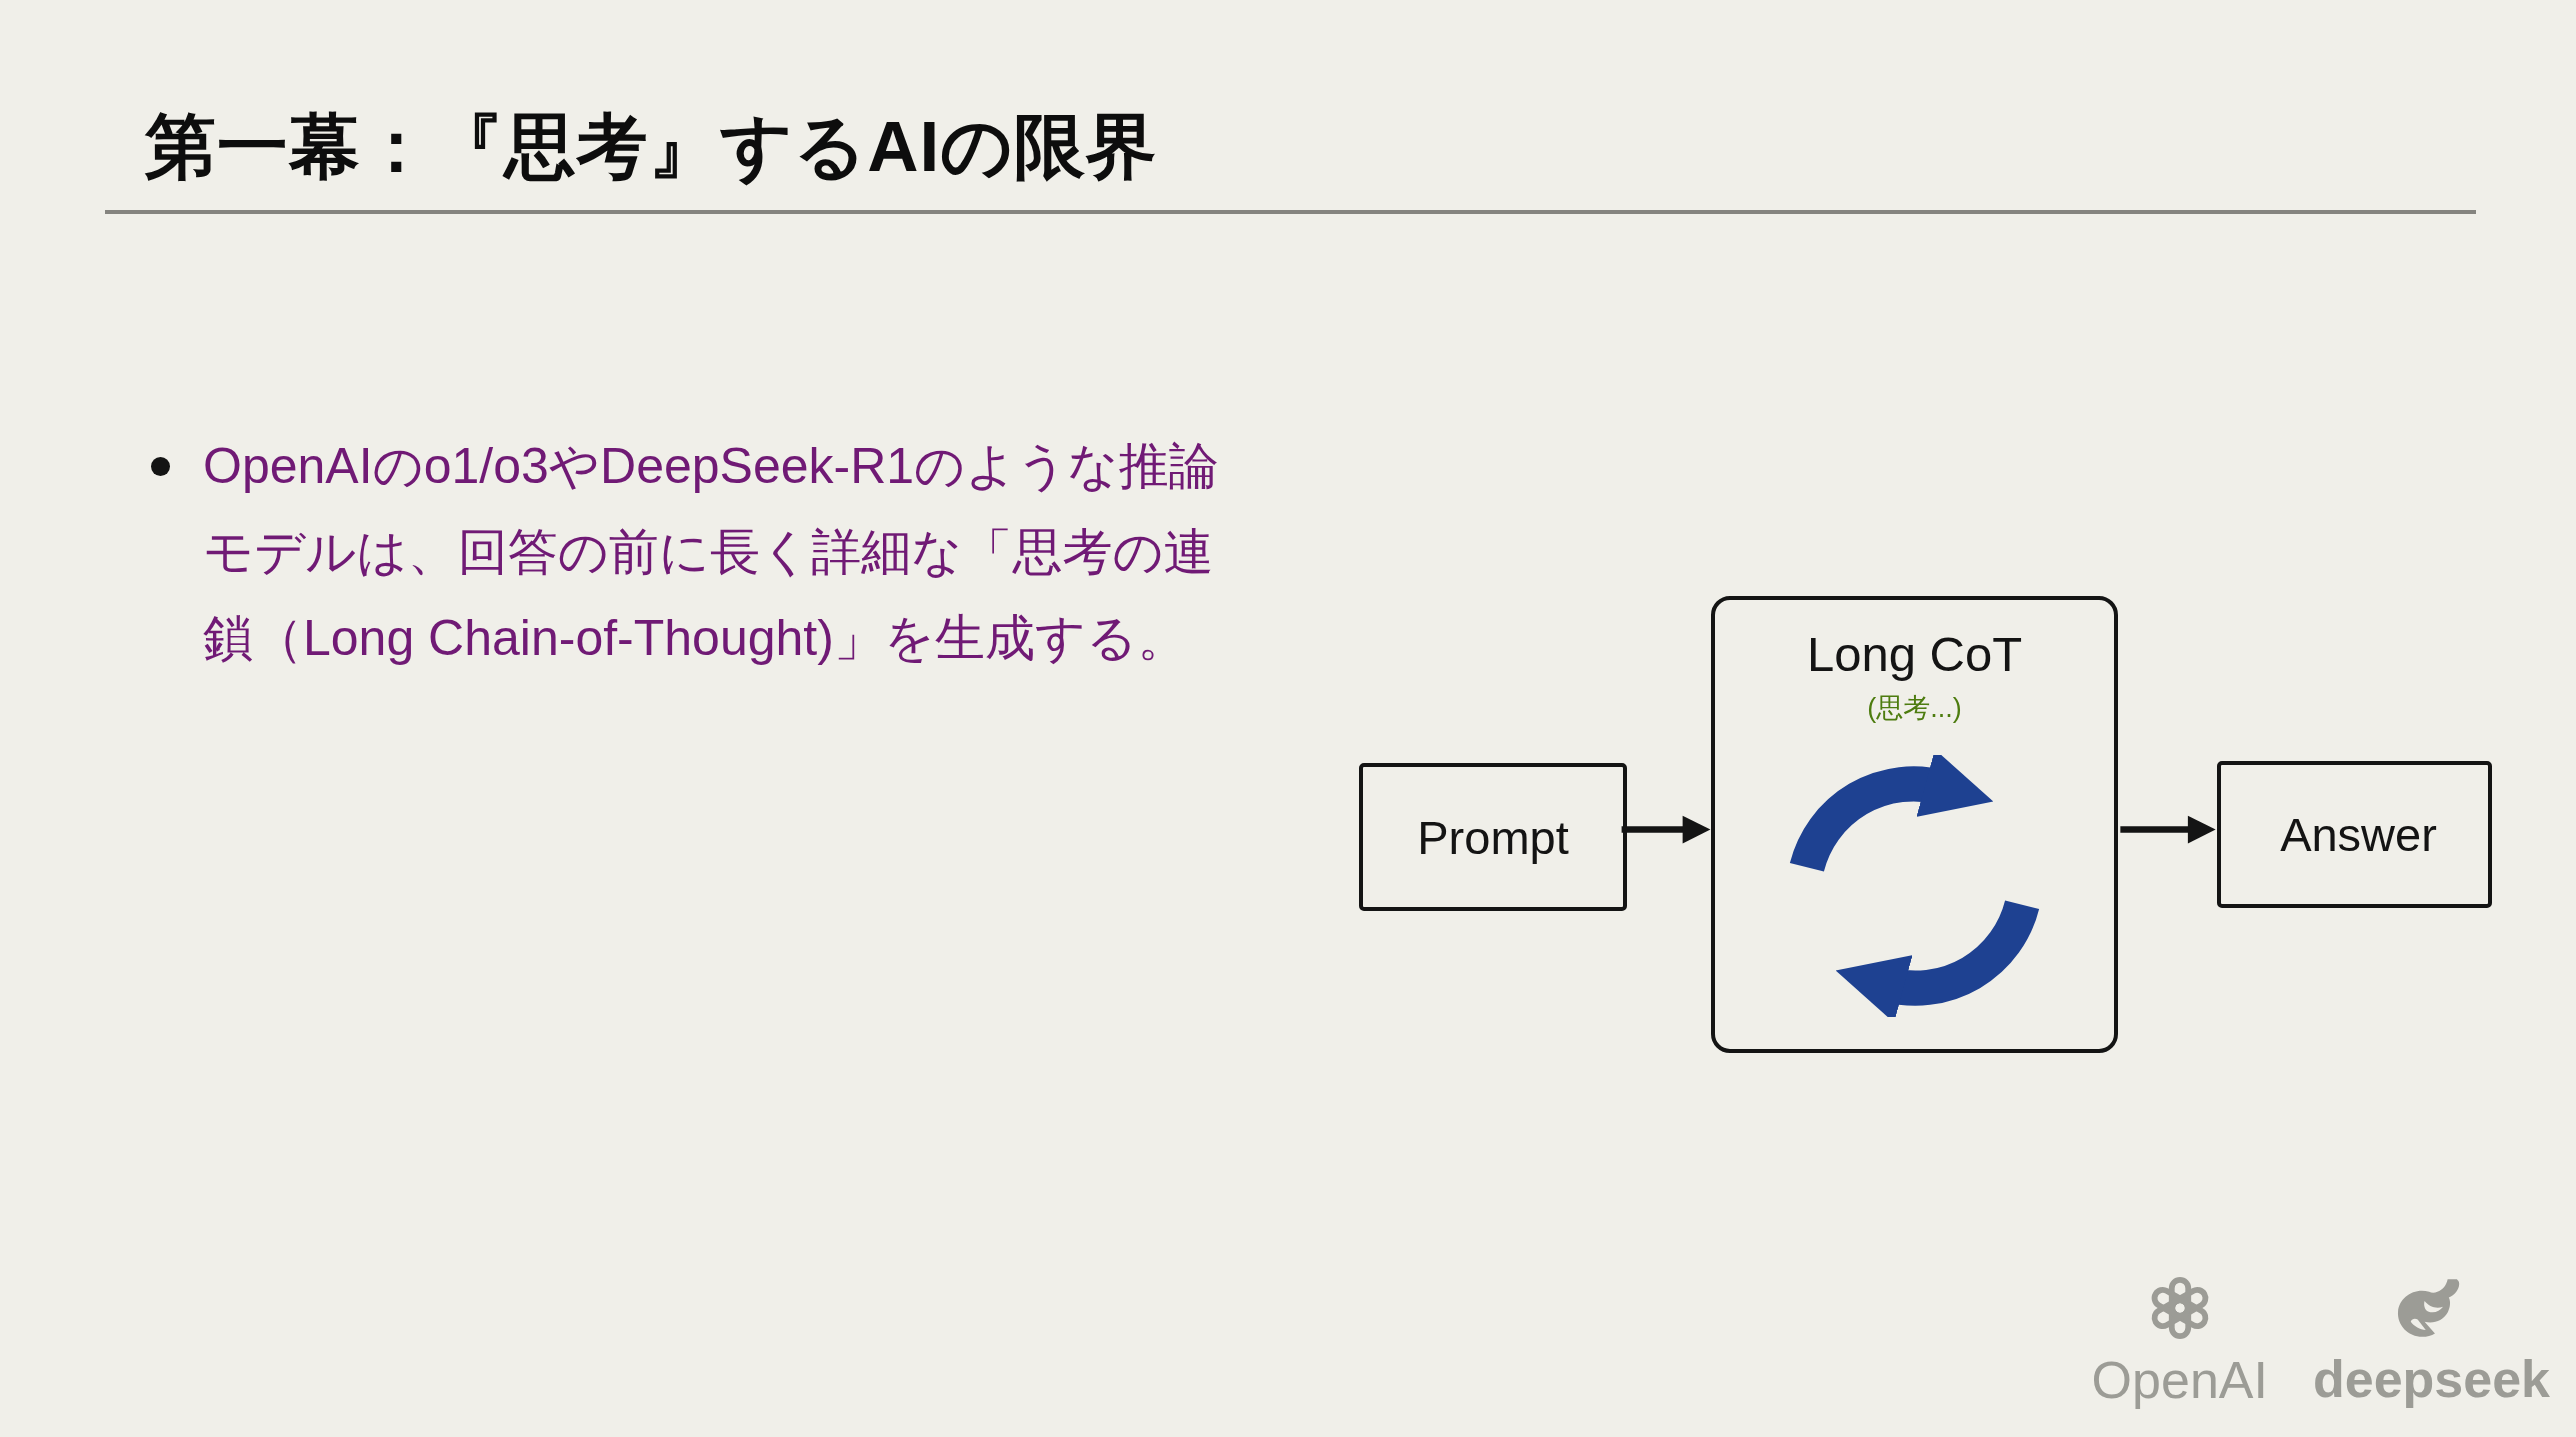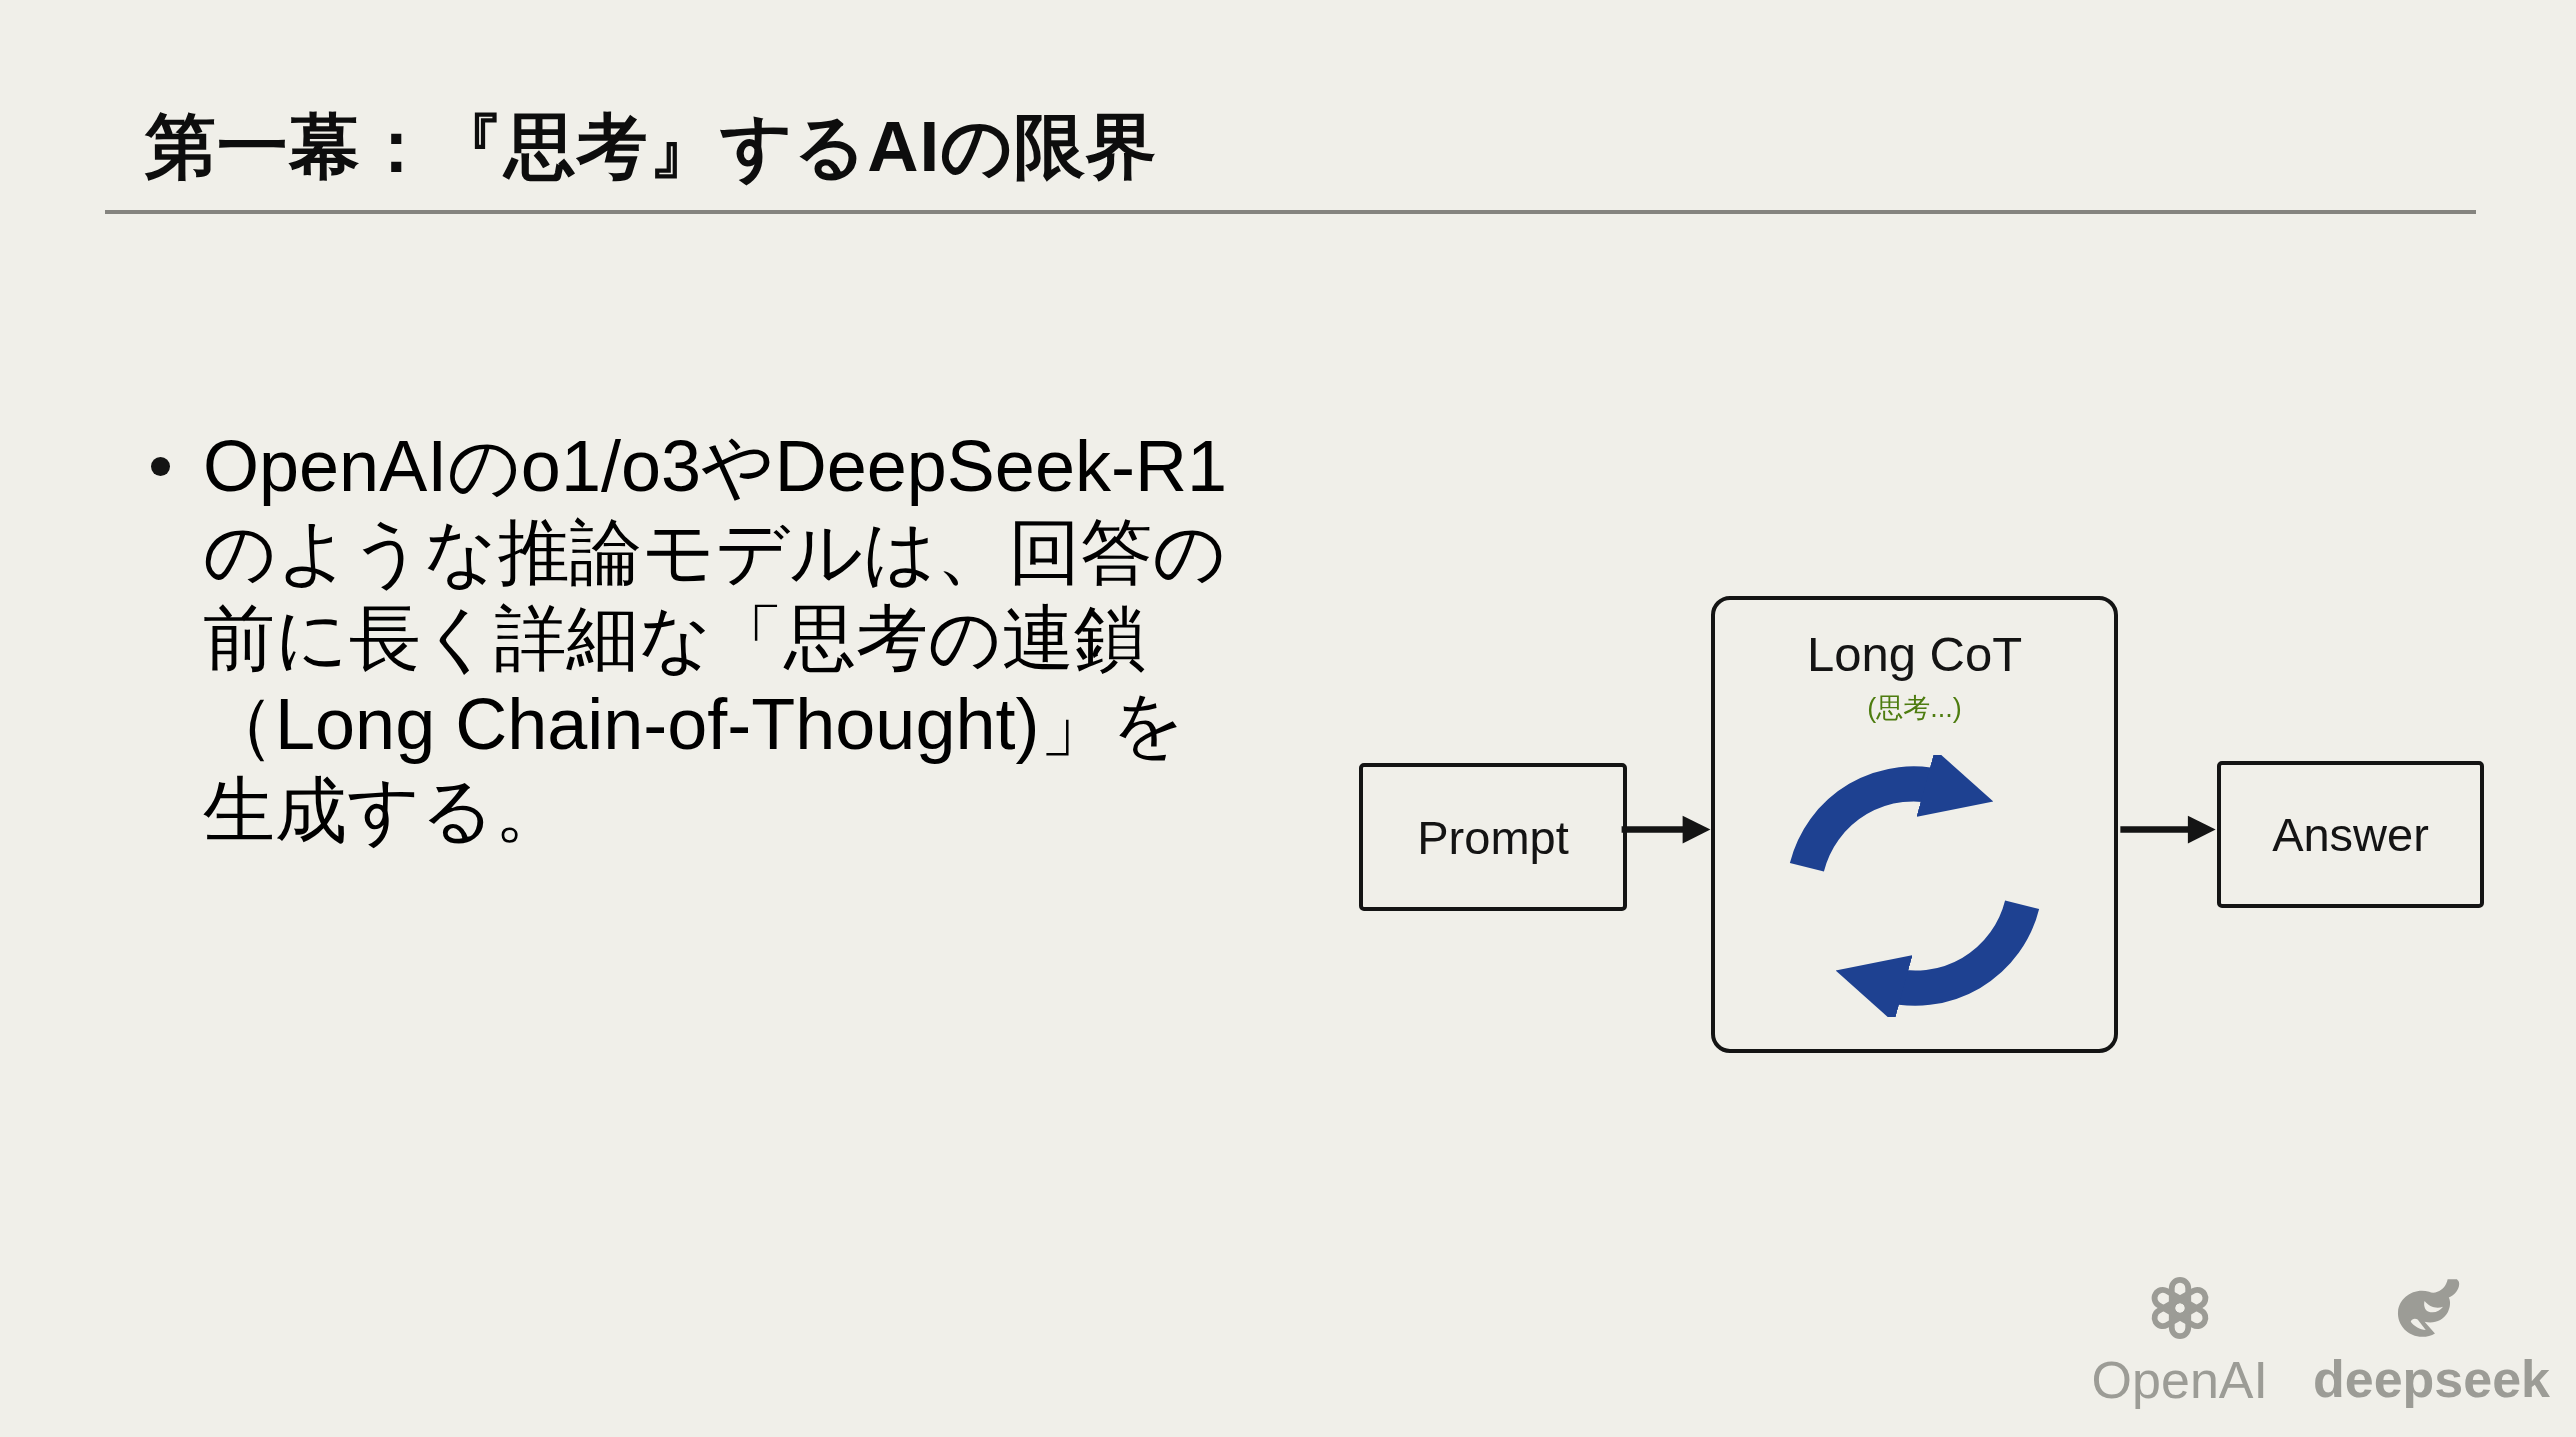--- a/index.html
+++ b/index.html
@@ -29,43 +29,43 @@
   }
 
   .bullets{
     position:absolute;left:145px;top:423px;width:1114px;
     margin:0;padding:0;list-style:none;
   }
   .bullets li{
     position:relative;
     padding-left:58px;
     width:1048px;
-    font-size:72px;line-height:86px;
+    font-size:50px;line-height:86px;
     letter-spacing:0px;
     line-break:loose;
-    color:#000000;
+    color:#701a75;
   }
   .bullets li::before{
     content:"";
     position:absolute;left:5.6px;top:34px;
     width:19px;height:19px;border-radius:50%;
     background:#141414;
   }
 
   
   .box{
     position:absolute;
     border:4.7px solid #141414;
     border-radius:5px;
     background:transparent;
     display:flex;align-items:center;justify-content:center;
     font-size:47px;color:#141414;
   }
   .prompt-box{left:1359px;top:763px;width:260px;height:140px;}
-  .answer-box{left:2217px;top:761px;width:259px;height:139px;}
+  .answer-box{left:2217px;top:761px;width:259px;height:139px;padding-left:8px;}
   .cot-box{
     left:1711px;top:596px;width:407px;height:457px;
     border-radius:19px;
     flex-direction:column;justify-content:flex-start;
     padding-top:26px;box-sizing:border-box;
   }
   .cot-title{font-size:49px;line-height:56px;color:#141414;text-align:center;}
   .cot-sub{font-size:27px;line-height:52px;color:#4d7c0f;}
   .cycle-wrap{margin-top:20.6px;}
 

